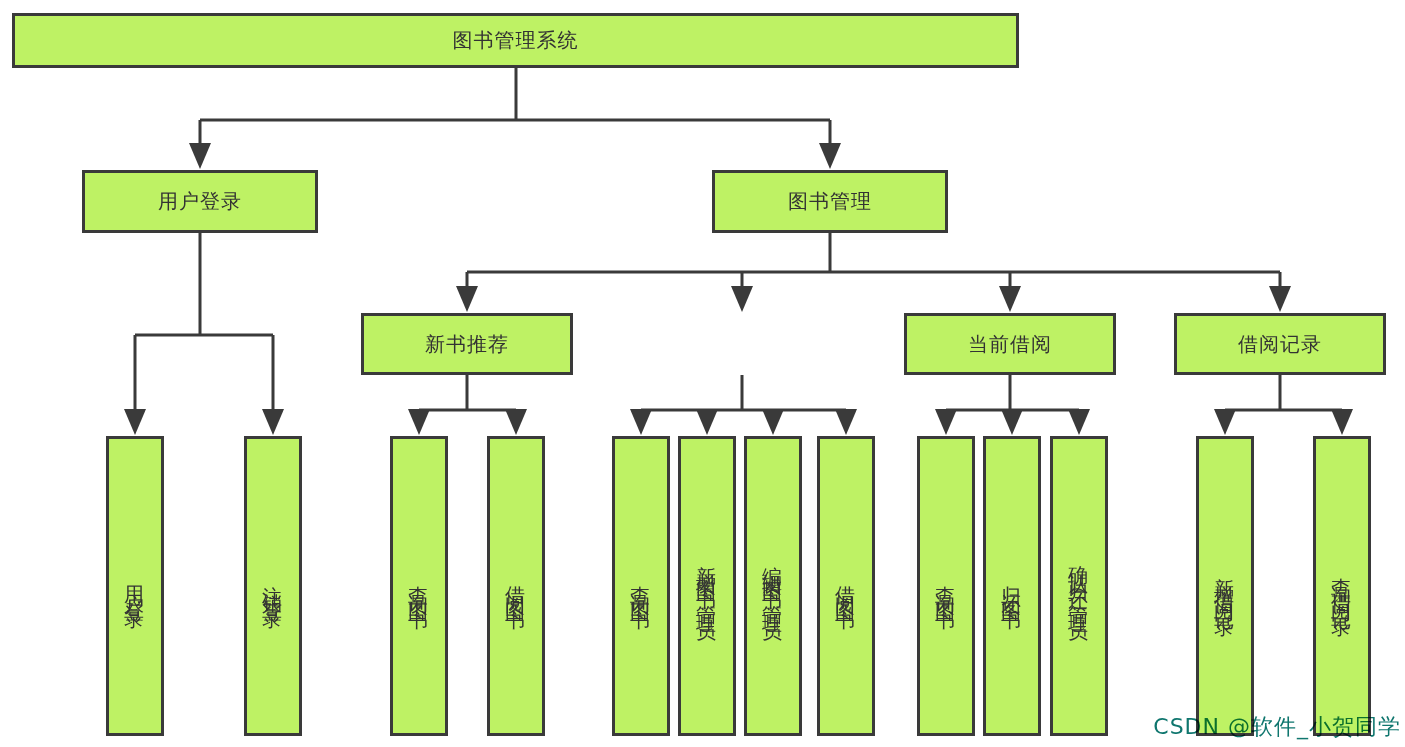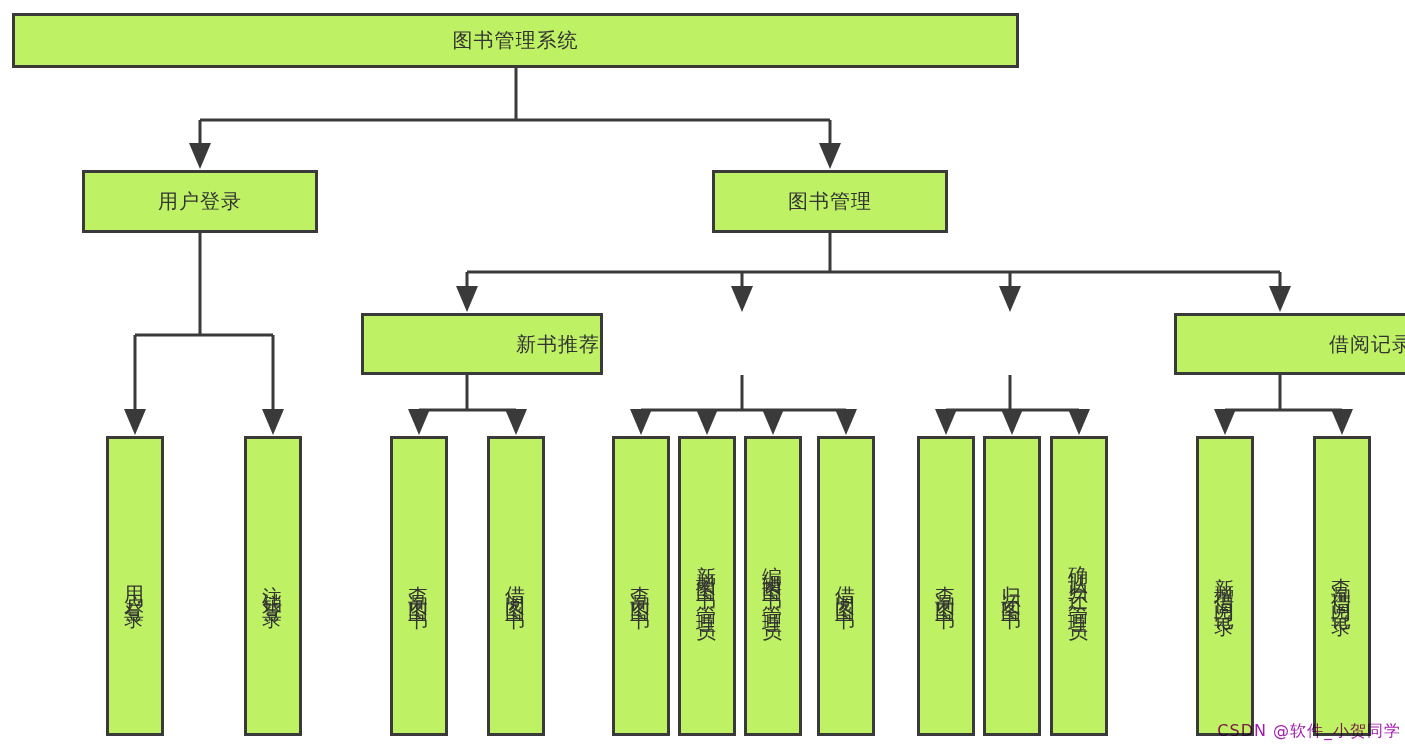--- a/index.html
+++ b/index.html
@@ -17,34 +17,34 @@
     box-sizing:border-box;
     background:#bef264;
     border:3px solid #3a3a3a;
     display:flex;align-items:center;justify-content:center;
     font-size:20px;
     letter-spacing:1px;
     z-index:2;
   }
   .root{left:12px;top:13px;width:1007px;height:55px;}
   .lvl2{top:170px;width:236px;height:63px;}
-  .lvl3{top:313px;width:242px;height:62px;justify-content:flex-end;}
+  .lvl3{top:313px;width:212px;height:62px;}
   .leaf{top:436px;width:58px;height:300px;}
   .vtext{
     writing-mode:vertical-rl;
     text-orientation:mixed;
     font-size:20px;
     letter-spacing:8px;
     white-space:nowrap;
   }
   #watermark{
     position:absolute;
     right:4px;bottom:5px;
-    font-size:16px;
-    color:#a21caf;
+    font-size:22px;
+    color:#0f766e;
     letter-spacing:1px;
     z-index:3;
     mix-blend-mode:multiply;
     pointer-events:none;
   }
 </style>
 </head>
 <body>
 
 <div id="canvas">
@@ -99,20 +99,23 @@
   <div class="node lvl2" style="left:82px">
     <span>用户登录</span>
   </div>
   <div class="node lvl2" style="left:712px">
     <span>图书管理</span>
   </div>
 
   <div class="node lvl3" style="left:361px">
     <span>新书推荐</span>
   </div>
+  <div class="node lvl3" style="left:904px">
+    <span>当前借阅</span>
+  </div>
   <div class="node lvl3" style="left:1174px">
     <span>借阅记录</span>
   </div>
 
   <div class="node leaf" style="left:106px">
     <span class="vtext">用户登录</span>
   </div>
   <div class="node leaf" style="left:244px">
     <span class="vtext">注销登录</span>
   </div>

